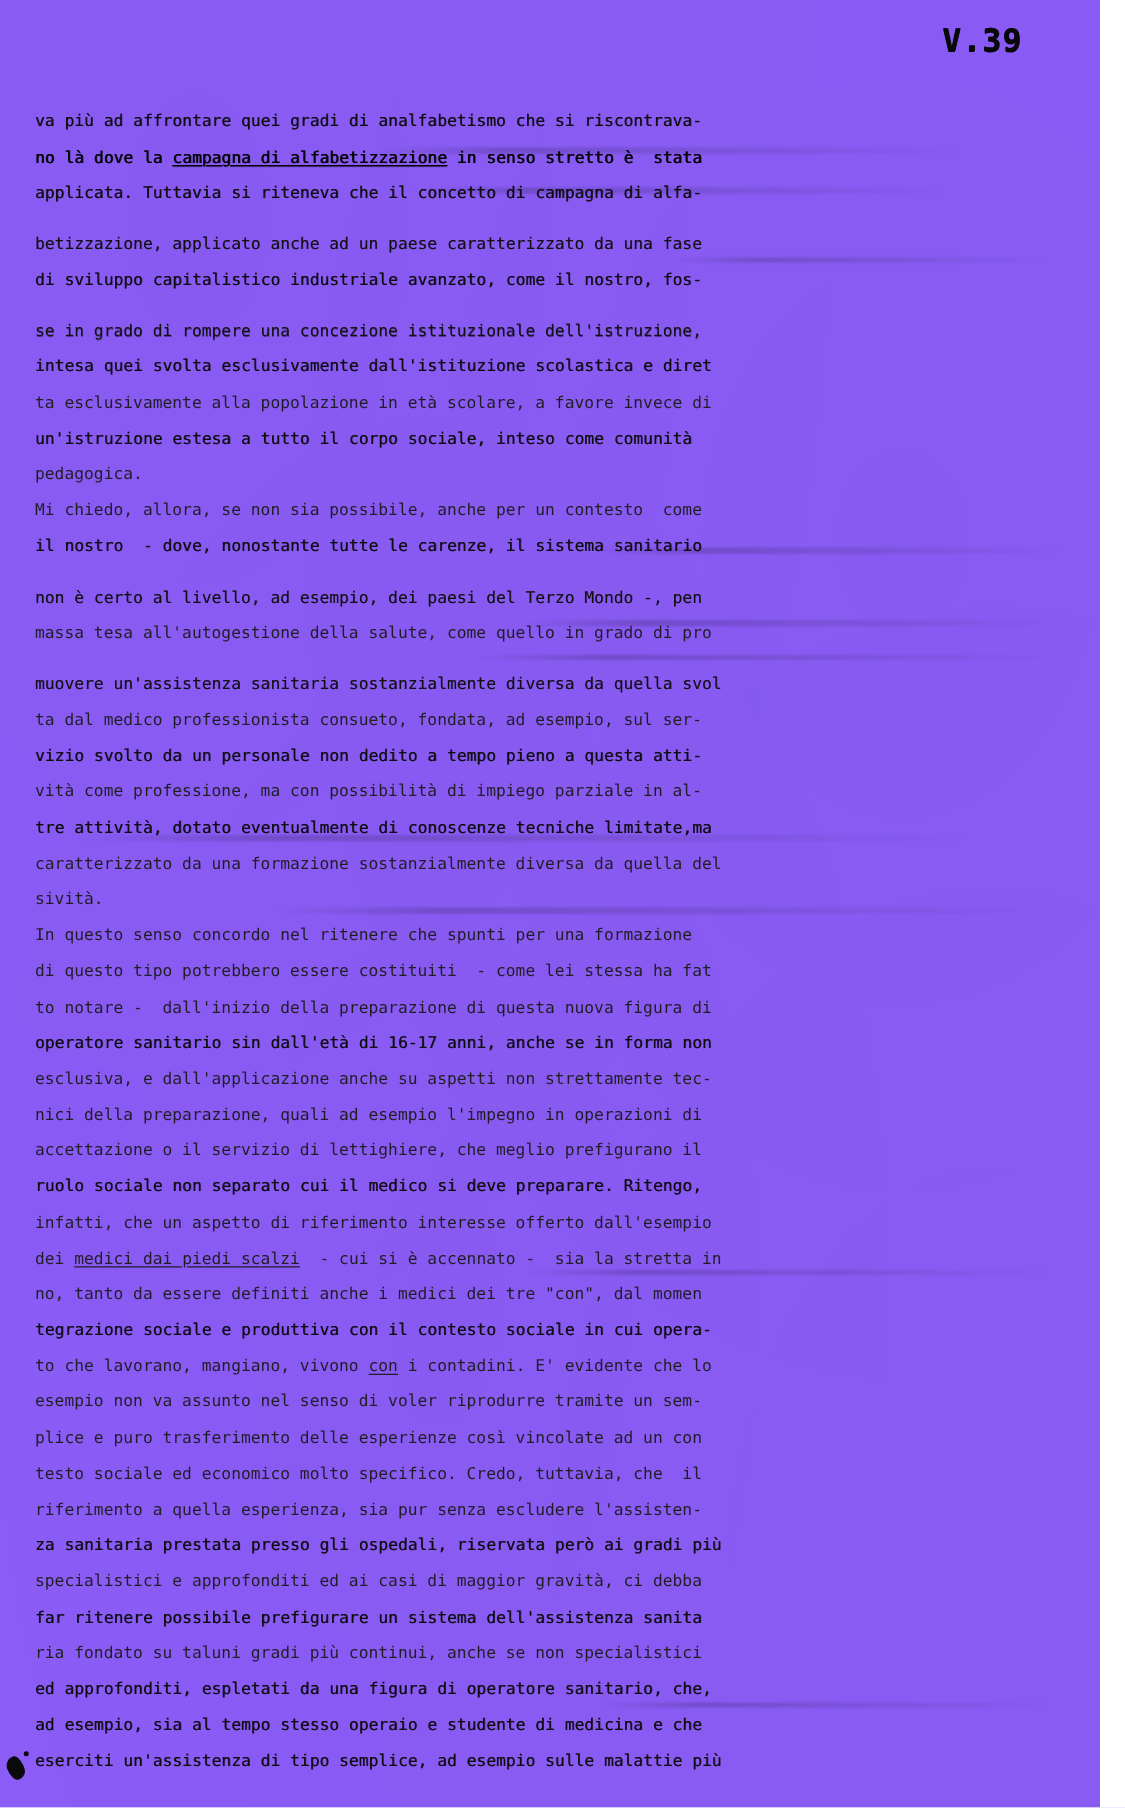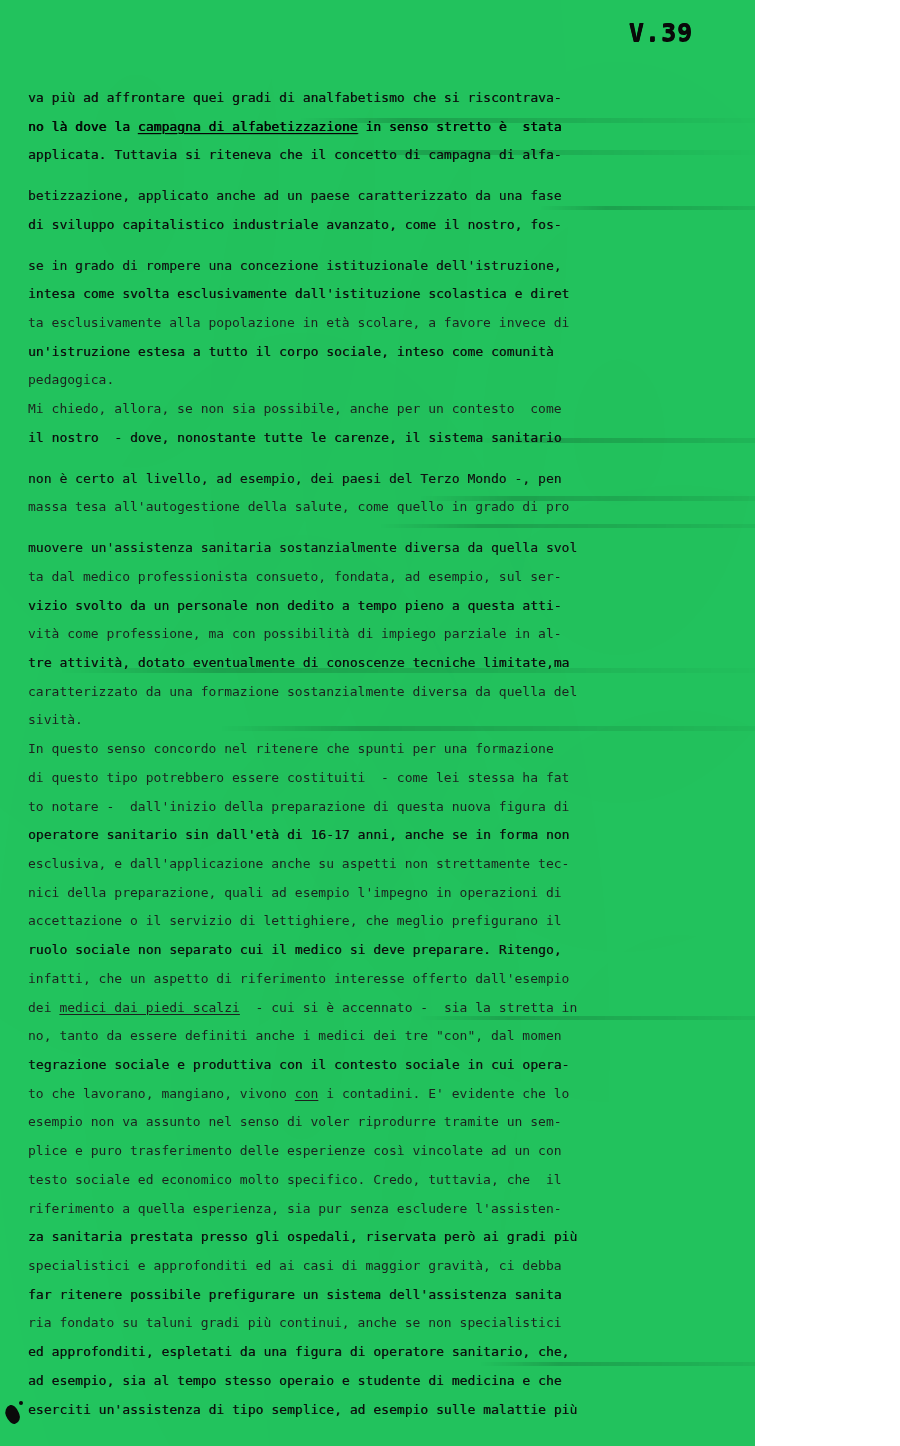--- a/index.html
+++ b/index.html
@@ -2,23 +2,23 @@
 <html><head>
 <meta charset="utf-8">
 <style>
   html, body {
     margin: 0;
     padding: 0;
     background: #ffffff;
   }
   .page {
     position: relative;
-    width: 755px;
+    width: 880px;
     height: 1446px;
-    background: #22c55e;
+    background: #8b5cf6;
     overflow: hidden;
     font-family: "DejaVu Sans Mono", "Liberation Mono", monospace;
     color: #111111;
   }
 
   
   .paper-noise {
     position: absolute;
     inset: 0;
     pointer-events: none;
@@ -122,21 +122,21 @@
 
   <div class="body-text">
 
     <p class="para">
       <span class="line ink-2">va più ad affrontare quei gradi di analfabetismo che si riscontrava-</span>
       <span class="line ink-4">no là dove la <span class="u">campagna di alfabetizzazione</span> in senso stretto è  stata</span>
       <span class="line ink-2">applicata. Tuttavia si riteneva che il concetto di campagna di alfa-</span>
       <span class="line ink-3">betizzazione, applicato anche ad un paese caratterizzato da una fase</span>
       <span class="line ink-2">di sviluppo capitalistico industriale avanzato, come il nostro, fos-</span>
       <span class="line ink-3">se in grado di rompere una concezione istituzionale dell'istruzione,</span>
-      <span class="line ink-2">intesa come svolta esclusivamente dall'istituzione scolastica e diret</span>
+      <span class="line ink-2">intesa quei svolta esclusivamente dall'istituzione scolastica e diret</span>
       <span class="line ink-1">ta esclusivamente alla popolazione in età scolare, a favore invece di</span>
       <span class="line ink-2">un'istruzione estesa a tutto il corpo sociale, inteso come comunità</span>
       <span class="line ink-1">pedagogica.</span>
     </p>
 
     <p class="para">
       <span class="line ink-1">Mi chiedo, allora, se non sia possibile, anche per un contesto  come</span>
       <span class="line ink-2">il nostro  - dove, nonostante tutte le carenze, il sistema sanitario</span>
       <span class="line ink-3">non è certo al livello, ad esempio, dei paesi del Terzo Mondo -, pen</span>
       <span class="line ink-1">massa tesa all'autogestione della salute, come quello in grado di pro</span>

